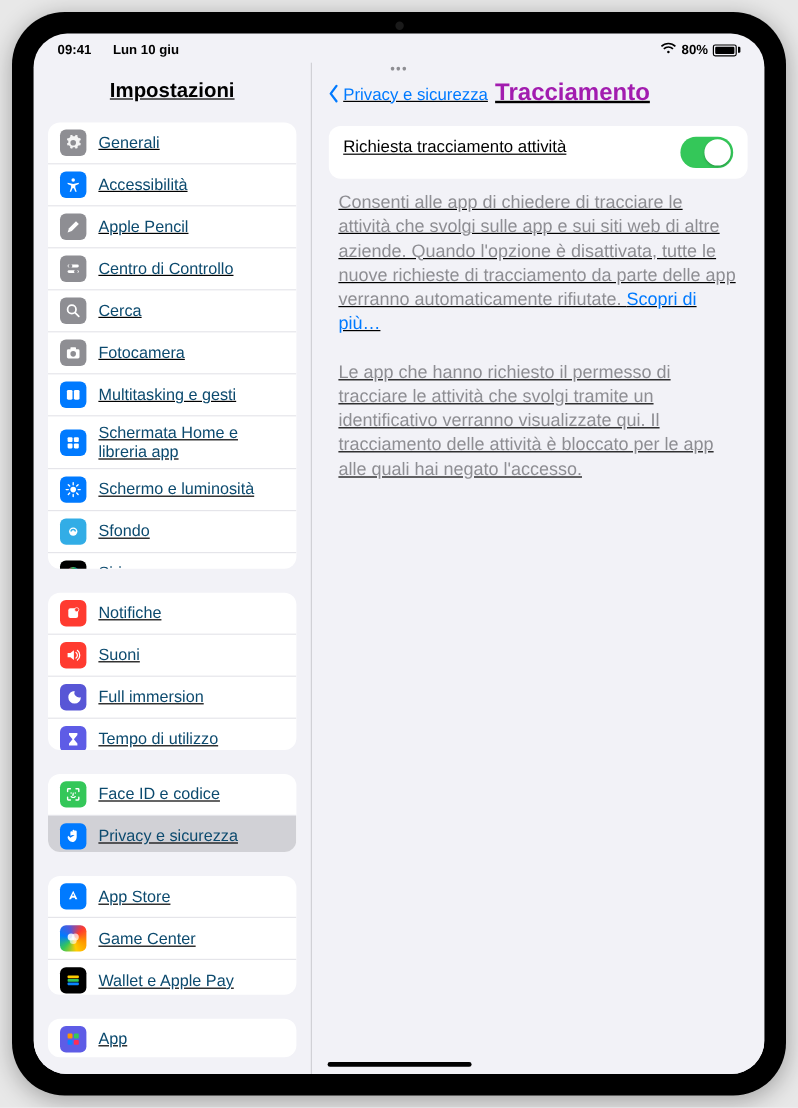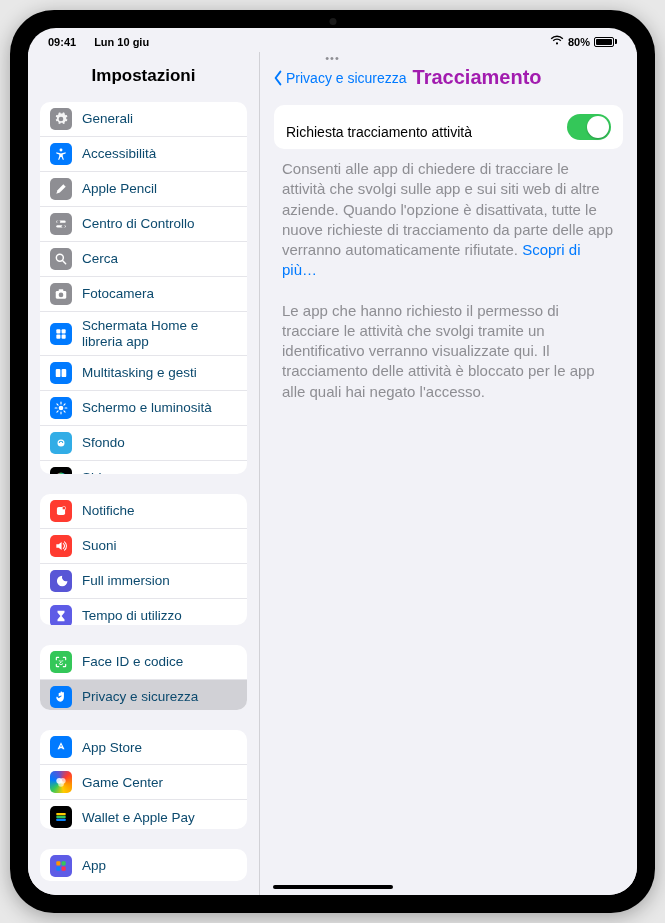--- a/index.html
+++ b/index.html
@@ -56,20 +56,21 @@
     left: 50%;
     transform: translateX(-50%);
     width: 7px; height: 7px;
     background: #1a1a1a;
     border-radius: 50%;
   }
   .content {
     flex: 1;
     display: flex;
     overflow: hidden;
+    text-decoration: underline;
   }
   .sidebar {
     width: 232px;
     background: #f2f2f7;
     border-right: 1px solid #d1d1d6;
     display: flex;
     flex-direction: column;
     overflow-y: auto;
   }
   .sidebar-title {
@@ -153,21 +154,21 @@
     font-weight: 600;
     color: #a21caf;
     margin-left: 4px;
   }
   .card {
     margin: 6px 14px 4px;
     background: #fff;
     border-radius: 10px;
     padding: 9px 12px;
     display: flex;
-    align-items: flex-end;
+    align-items: flex-start;
     justify-content: space-between;
   }
   .card-label { font-size: 14px; color: #000; }
   .toggle {
     width: 44px; height: 26px;
     background: #34c759;
     border-radius: 13px;
     position: relative;
     cursor: pointer;
   }
@@ -294,36 +295,36 @@
                   <rect x="3" y="7" width="18" height="13" rx="2" fill="#fff"></rect>
                   <circle cx="12" cy="13.5" r="4" fill="#8e8e93"></circle>
                   <rect x="8" y="4" width="8" height="4" rx="1" fill="#fff"></rect>
                 </svg>
               </span>
               <span class="label">Fotocamera</span>
             </div>
             <div class="sidebar-item">
               <span class="icon g-blue">
                 <svg viewBox="0 0 24 24" width="14" height="14">
+                  <rect x="3" y="5" width="8" height="14" rx="2" fill="#fff"></rect>
+                  <rect x="13" y="5" width="8" height="14" rx="2" fill="#fff"></rect>
+                </svg>
+              </span>
+              <span class="label">Multitasking e gesti</span>
+            </div>
+            <div class="sidebar-item">
+              <span class="icon g-blue">
+                <svg viewBox="0 0 24 24" width="14" height="14">
                   <rect x="4" y="4" width="7" height="7" rx="1.5" fill="#fff"></rect>
                   <rect x="13" y="4" width="7" height="7" rx="1.5" fill="#fff"></rect>
                   <rect x="4" y="13" width="7" height="7" rx="1.5" fill="#fff"></rect>
                   <rect x="13" y="13" width="7" height="7" rx="1.5" fill="#fff"></rect>
                 </svg>
               </span>
               <span class="label">Schermata Home e libreria app</span>
-            </div>
-            <div class="sidebar-item">
-              <span class="icon g-blue">
-                <svg viewBox="0 0 24 24" width="14" height="14">
-                  <rect x="3" y="5" width="8" height="14" rx="2" fill="#fff"></rect>
-                  <rect x="13" y="5" width="8" height="14" rx="2" fill="#fff"></rect>
-                </svg>
-              </span>
-              <span class="label">Multitasking e gesti</span>
             </div>
             <div class="sidebar-item">
               <span class="icon g-blue">
                 <svg viewBox="0 0 24 24" width="14" height="14">
                   <circle cx="12" cy="12" r="4" fill="#fff"></circle>
                   <g stroke="#fff" stroke-width="2" stroke-linecap="round">
                     <path d="M12 2v3M12 19v3M2 12h3M19 12h3M5 5l2 2M17 17l2 2M19 5l-2 2M7 17l-2 2"></path>
                   </g>
                 </svg>
               </span>

